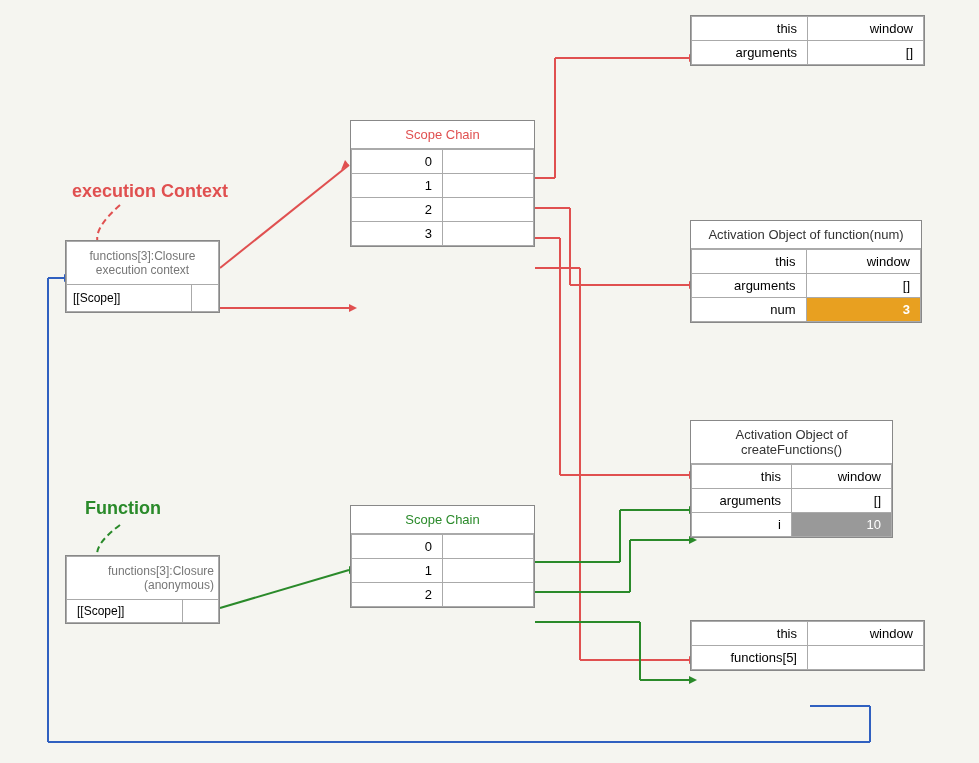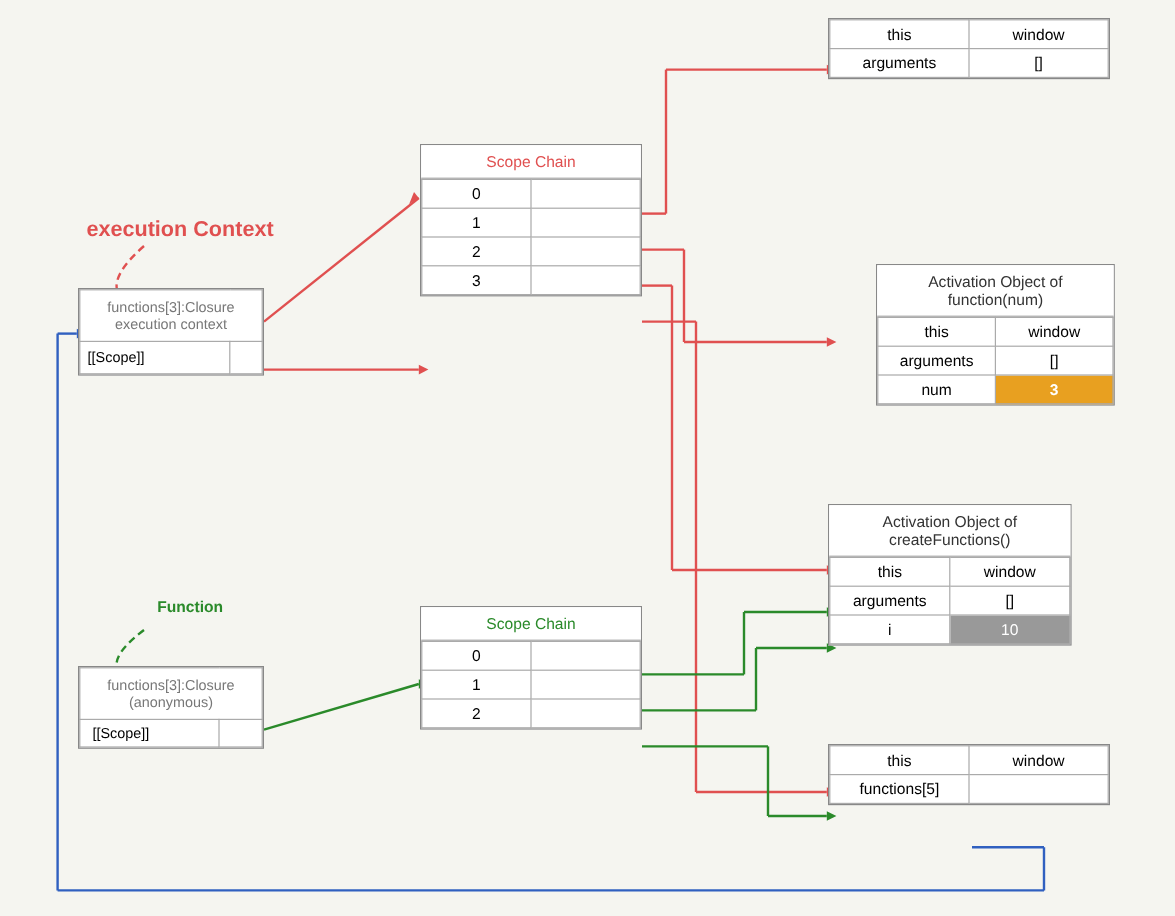--- a/index.html
+++ b/index.html
@@ -23,21 +23,21 @@
       border: 1.5px solid #888;
       background: #fff;
     }
     .box table {
       border-collapse: collapse;
       width: 100%;
     }
     .box table td {
       border: 1px solid #aaa;
       padding: 4px 10px;
-      text-align: center;
+      text-align: right;
       white-space: nowrap;
     }
     .box-title {
       text-align: center;
       font-size: 13px;
       padding: 6px 8px;
       color: #333;
       border-bottom: 1px solid #aaa;
       background: #fff;
     }
@@ -80,22 +80,21 @@
     
     .ao-closure {
       left: 690px;
       top: 15px;
       width: 235px;
     }
     
     .ao-function {
       left: 690px;
       top: 220px;
-      width: 199px;
-      margin-left: 40px;
+      width: 232px;
     }
     
     .ao-create {
       left: 690px;
       top: 420px;
       width: 203px;
     }
     
     .ao-global {
       left: 690px;
@@ -196,21 +195,21 @@
 
     <path d="M 120,525 Q 80,555 110,568" stroke="#2a8a2a" stroke-width="2" fill="none" stroke-dasharray="6,4"></path>
     <polygon points="108,568 118,571 112,561" fill="#2a8a2a"></polygon>
   </svg>
 
   <div class="arrow-label red" style="left:72px; top:180px; font-size:18px; line-height:1.3;">
     <span style="display:block;">execution
 Context</span>
   </div>
 
-  <div class="arrow-label green" style="left:85px; top:498px; font-size:13px;margin-left:46px;">
+  <div class="arrow-label green" style="left:85px; top:498px; font-size:18px;">
     <span>Function</span>
   </div>
 
   <div class="box exec-ctx-box">
     <table>
       <tbody>
           <tr>
         <td colspan="2" class="main-label" style="color:#777; font-size:12px; padding:7px 4px;">
           <span>functions[3]:Closure</span><br>
           <span>execution context</span>

